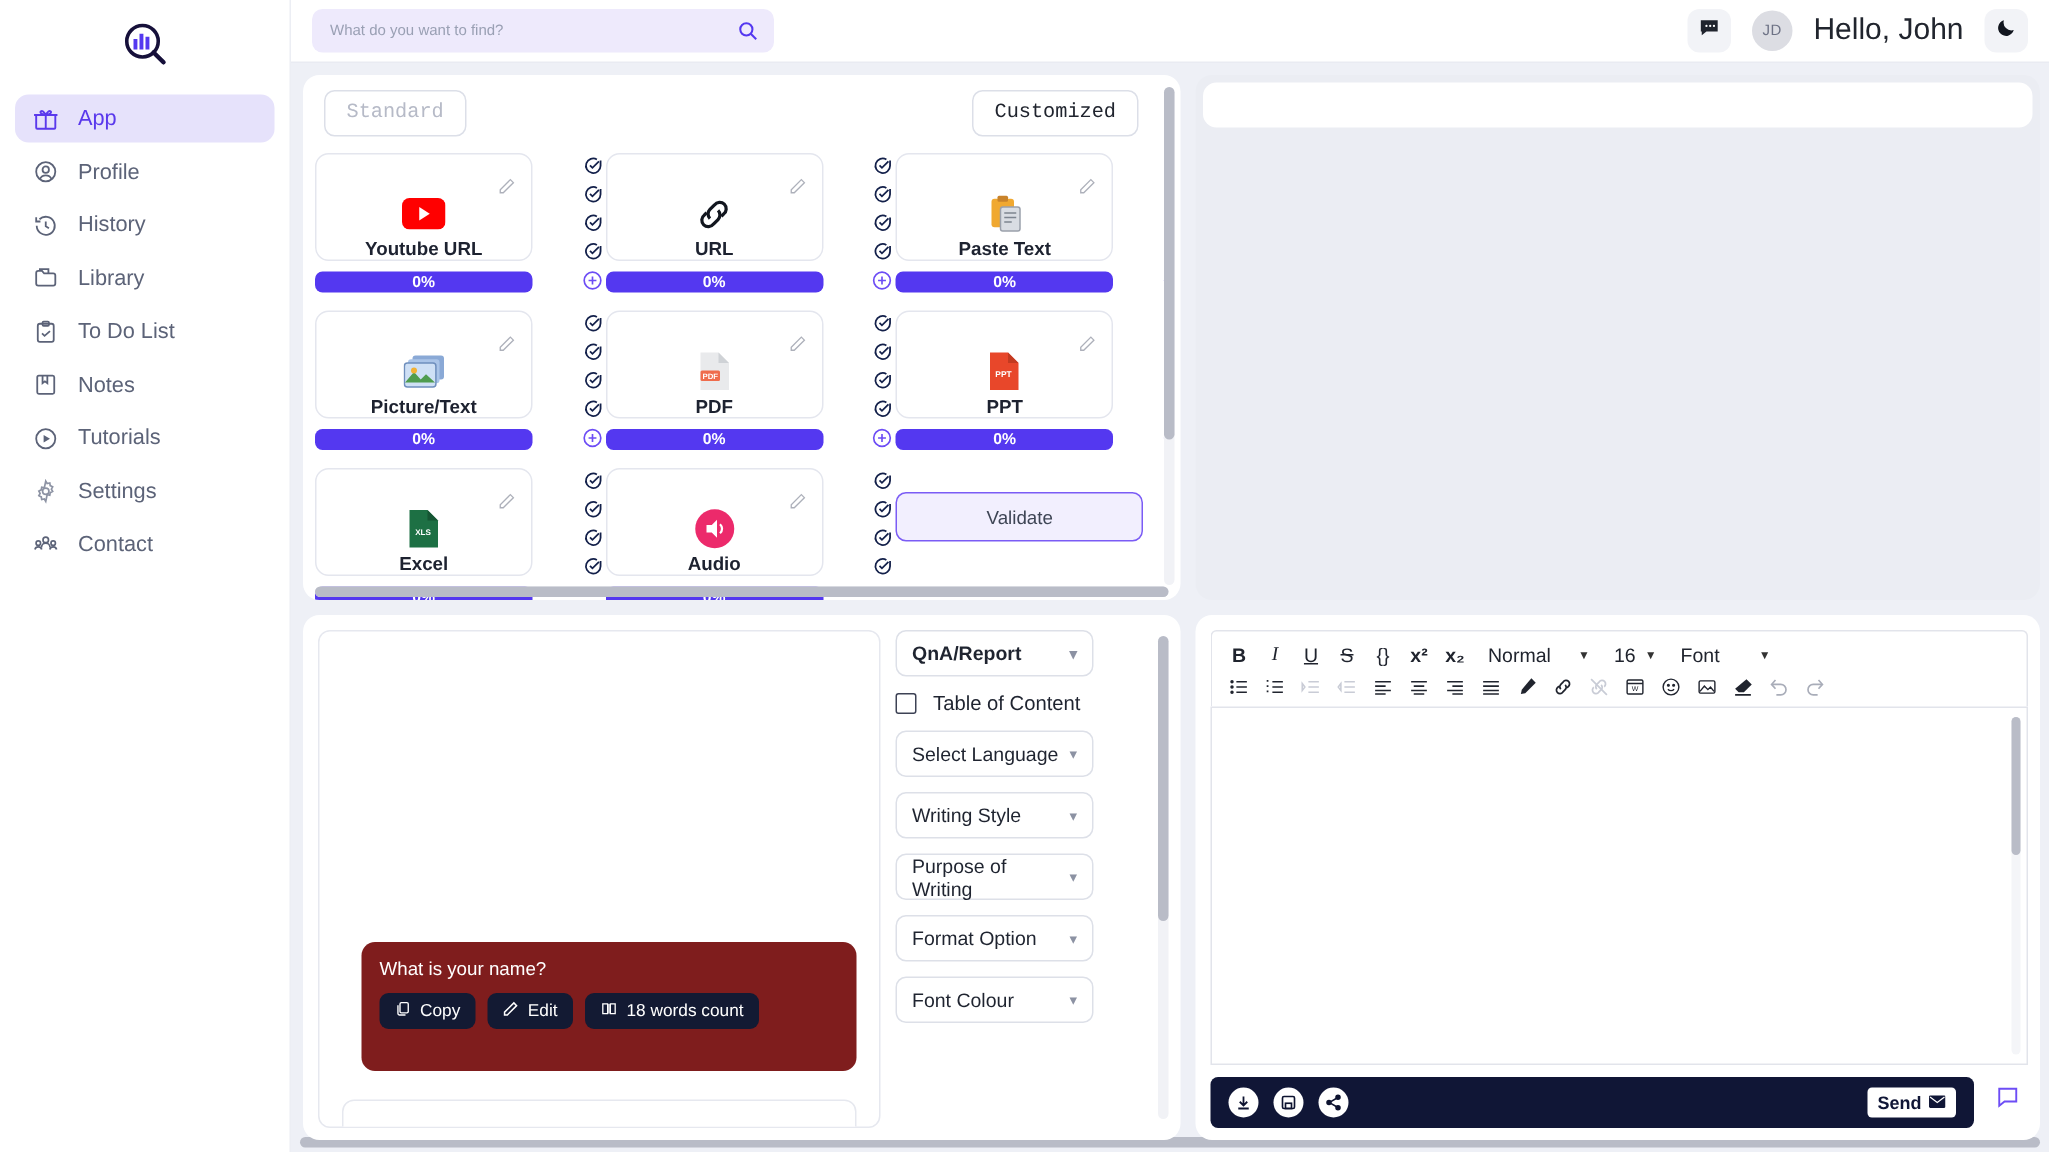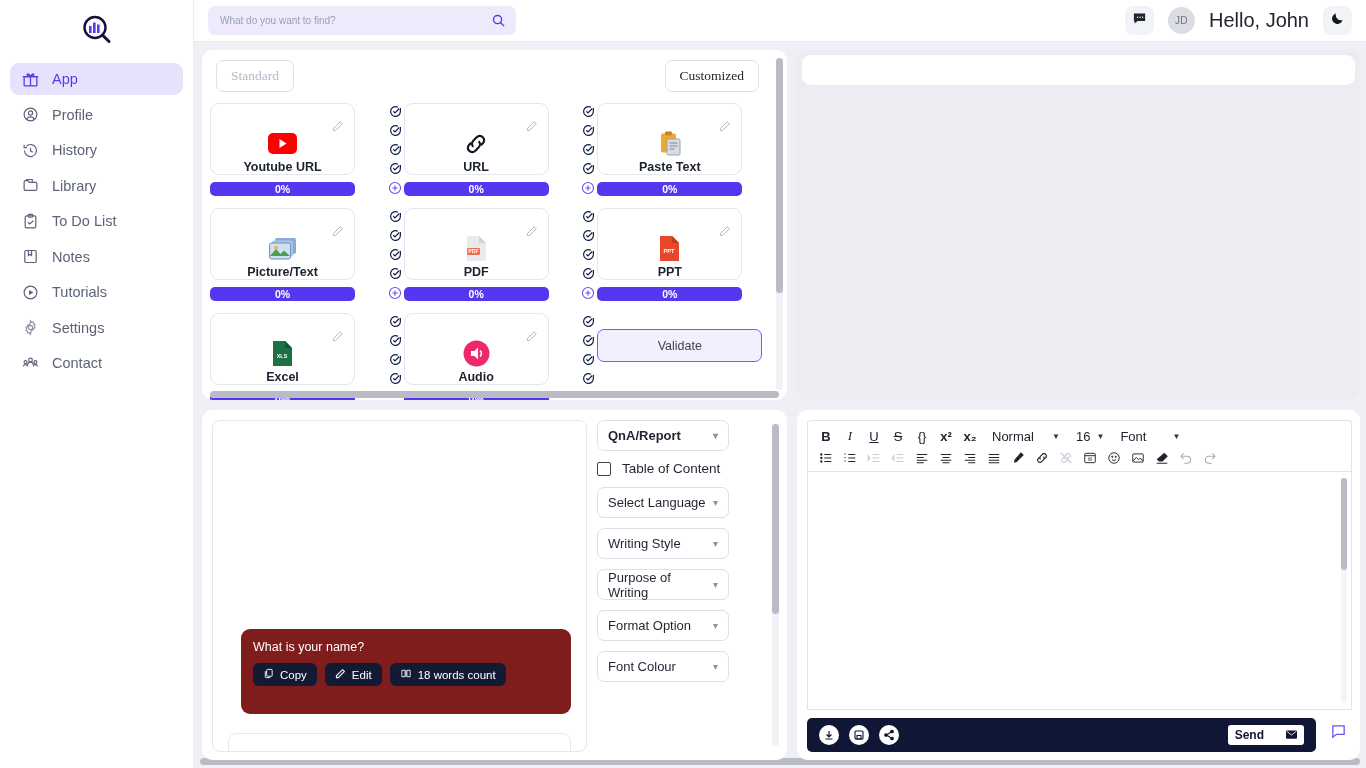--- a/index.html
+++ b/index.html
@@ -81,21 +81,21 @@
   .panel { background: #fff; border-radius: 11px; position: relative;
            overflow: hidden; }
 
   
   #sources-panel { display: flex; flex-direction: column; padding: 10px 8px 0 8px; }
   #sources-scroll { flex: 1; overflow: hidden; position: relative; padding-right: 14px;}
   #mode-row { display: flex; align-items: center; margin-bottom: 11px; padding:0 6px; }
   .mode-btn {
     border: 1px solid #dcdfe8; background: #fff; border-radius: 7px;
     font-size: 13.5px; padding: 7px 14px; cursor: pointer;
-    font-family: Liberation Serif, serif;
+    font-family: Liberation Mono, monospace;
   }
   .mode-btn.inactive { color: #b6bac7; }
   .mode-btn.on { color: #20242e; margin-left: auto; }
 
   #card-grid { display: grid; grid-template-columns: repeat(3, 1fr); column-gap: 26px; row-gap: 12px; }
   .card-cell { position: relative; }
   .card {
     border: 1px solid #e4e6ee; border-radius: 9px; background: #fff;
     height: 72px; width: 145px;
     display: flex; flex-direction: column; align-items: center;
@@ -201,21 +201,21 @@
   #editor-area .vscroll2 .thumb { width:6px; height:92px; background:#b9bcc7; border-radius:3px;}
   #actionbar {
     height: 34px; background: #101636; border-radius: 5px; margin-top: 8px;
     display: flex; align-items: center; padding: 0 12px; gap: 10px;
   }
   .abtn { width: 20px; height: 20px; border-radius: 50%; background: #fff;
           display: flex; align-items: center; justify-content: center; cursor: pointer; }
   #send-btn {
     margin-left: auto; background: #fff; border-radius: 3px; font-size: 12px;
     font-weight: 700; color: #101636; padding: 3px 7px; display: flex;
-    align-items: center; gap: 22px; cursor: pointer;
+    align-items: center; gap: 5px; cursor: pointer;
   }
   #chat-fab { width: 28px; display:flex; align-items:center; justify-content:center;
               margin-left: 8px; cursor:pointer; }
   #editor-bottomrow { display: flex; align-items: center; }
 </style>
 </head>
 <body>
 
 <aside id="sidebar">
   <div id="logo-wrap">

